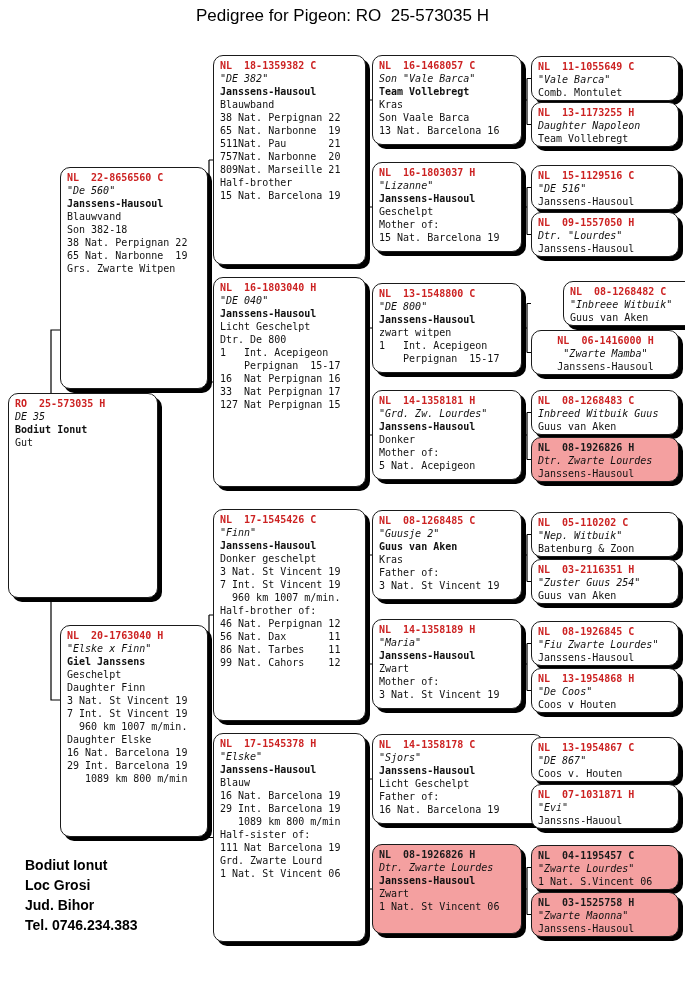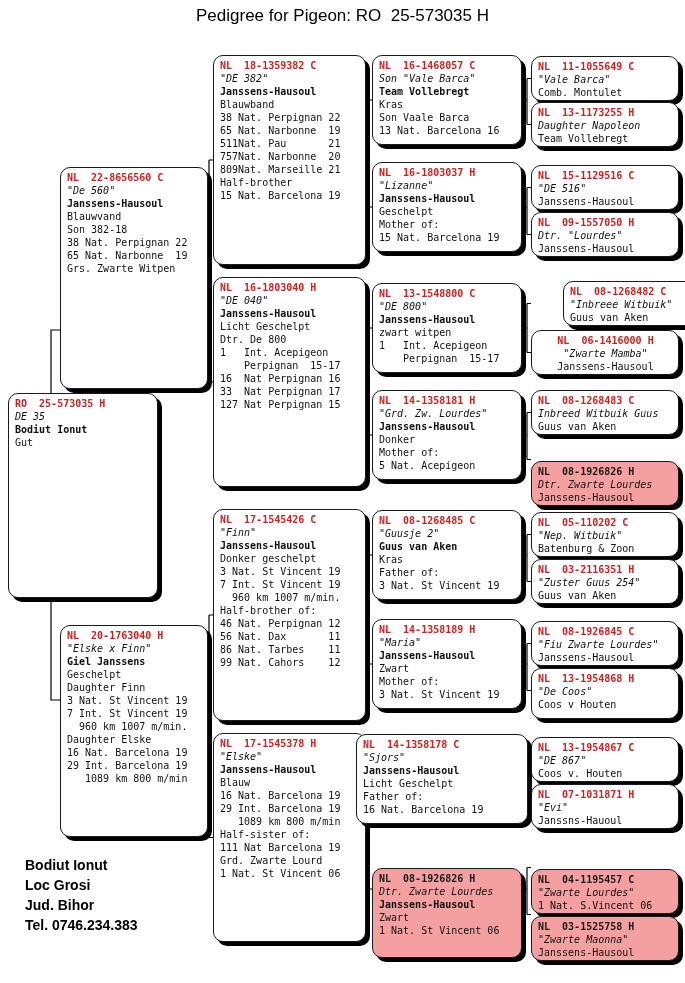--- a/index.html
+++ b/index.html
@@ -21,21 +21,21 @@
   #connectors path,#connectors polyline{fill:none;stroke:var(--line);stroke-width:1.2;}
   .box{
     position:absolute;box-sizing:border-box;background:var(--boxbg);
     border:1.2px solid #1a1a1a;border-radius:10px;
     box-shadow:4px 4px 0 #000;
     padding:3px 5px 1px 6px;
     font-family:"DejaVu Sans Mono","Liberation Mono",monospace;
     font-size:10px;line-height:13px;color:#111;
     white-space:pre;overflow:hidden;
   }
-  .box.pink{background:var(--pink);margin-top:24px;}
+  .box.pink{background:var(--pink);}
   .ring{font-weight:bold;color:var(--ring);}
   .box.pink .ring{color:#1a1a1a;}
   .l-i{font-style:italic;}
   .l-b{font-weight:bold;}
   .l-r{}
   .footer{
     position:absolute;left:25px;top:855px;
     font-weight:bold;font-size:14px;line-height:20px;color:#000;
   }
 </style>
@@ -70,34 +70,34 @@
     <div class="box" style="left: 213px; top: 55px; width: 153px; height: 210px;"><div class="ring">NL  18-1359382 C</div><div class="l-i">"DE 382"</div><div class="l-b">Janssens-Hausoul</div><div class="l-r">Blauwband</div><div class="l-r">38 Nat. Perpignan 22</div><div class="l-r">65 Nat. Narbonne  19</div><div class="l-r">511Nat. Pau       21</div><div class="l-r">757Nat. Narbonne  20</div><div class="l-r">809Nat. Marseille 21</div><div class="l-r">Half-brother</div><div class="l-r">15 Nat. Barcelona 19</div></div>
     <div class="box" style="left: 213px; top: 277px; width: 153px; height: 210px;"><div class="ring">NL  16-1803040 H</div><div class="l-i">"DE 040"</div><div class="l-b">Janssens-Hausoul</div><div class="l-r">Licht Geschelpt</div><div class="l-r">Dtr. De 800</div><div class="l-r">1   Int. Acepigeon</div><div class="l-r">    Perpignan  15-17</div><div class="l-r">16  Nat Perpignan 16</div><div class="l-r">33  Nat Perpignan 17</div><div class="l-r">127 Nat Perpignan 15</div></div>
     <div class="box" style="left: 213px; top: 509px; width: 153px; height: 212px;"><div class="ring">NL  17-1545426 C</div><div class="l-i">"Finn"</div><div class="l-b">Janssens-Hausoul</div><div class="l-r">Donker geschelpt</div><div class="l-r">3 Nat. St Vincent 19</div><div class="l-r">7 Int. St Vincent 19</div><div class="l-r">  960 km 1007 m/min.</div><div class="l-r">Half-brother of:</div><div class="l-r">46 Nat. Perpignan 12</div><div class="l-r">56 Nat. Dax       11</div><div class="l-r">86 Nat. Tarbes    11</div><div class="l-r">99 Nat. Cahors    12</div></div>
     <div class="box" style="left: 213px; top: 733px; width: 153px; height: 209px;"><div class="ring">NL  17-1545378 H</div><div class="l-i">"Elske"</div><div class="l-b">Janssens-Hausoul</div><div class="l-r">Blauw</div><div class="l-r">16 Nat. Barcelona 19</div><div class="l-r">29 Int. Barcelona 19</div><div class="l-r">   1089 km 800 m/min</div><div class="l-r">Half-sister of:</div><div class="l-r">111 Nat Barcelona 19</div><div class="l-r">Grd. Zwarte Lourd</div><div class="l-r">1 Nat. St Vincent 06</div></div>
     <div class="box" style="left: 372px; top: 55px; width: 150px; height: 90px;"><div class="ring">NL  16-1468057 C</div><div class="l-i">Son "Vale Barca"</div><div class="l-b">Team Vollebregt</div><div class="l-r">Kras</div><div class="l-r">Son Vaale Barca</div><div class="l-r">13 Nat. Barcelona 16</div></div>
     <div class="box" style="left: 372px; top: 162px; width: 150px; height: 90px;"><div class="ring">NL  16-1803037 H</div><div class="l-i">"Lizanne"</div><div class="l-b">Janssens-Hausoul</div><div class="l-r">Geschelpt</div><div class="l-r">Mother of:</div><div class="l-r">15 Nat. Barcelona 19</div></div>
     <div class="box" style="left: 372px; top: 283px; width: 150px; height: 90px;"><div class="ring">NL  13-1548800 C</div><div class="l-i">"DE 800"</div><div class="l-b">Janssens-Hausoul</div><div class="l-r">zwart witpen</div><div class="l-r">1   Int. Acepigeon</div><div class="l-r">    Perpignan  15-17</div></div>
     <div class="box" style="left: 372px; top: 390px; width: 150px; height: 90px;"><div class="ring">NL  14-1358181 H</div><div class="l-i">"Grd. Zw. Lourdes"</div><div class="l-b">Janssens-Hausoul</div><div class="l-r">Donker</div><div class="l-r">Mother of:</div><div class="l-r">5 Nat. Acepigeon</div></div>
     <div class="box" style="left: 372px; top: 510px; width: 150px; height: 90px;"><div class="ring">NL  08-1268485 C</div><div class="l-i">"Guusje 2"</div><div class="l-b">Guus van Aken</div><div class="l-r">Kras</div><div class="l-r">Father of:</div><div class="l-r">3 Nat. St Vincent 19</div></div>
     <div class="box" style="left: 372px; top: 619px; width: 150px; height: 90px;"><div class="ring">NL  14-1358189 H</div><div class="l-i">"Maria"</div><div class="l-b">Janssens-Hausoul</div><div class="l-r">Zwart</div><div class="l-r">Mother of:</div><div class="l-r">3 Nat. St Vincent 19</div></div>
-    <div class="box" style="left: 356px; top: 734px; width: 172px; height: 90px;"><div class="ring">NL  14-1358178 C</div><div class="l-i">"Sjors"</div><div class="l-b">Janssens-Hausoul</div><div class="l-r">Licht Geschelpt</div><div class="l-r">Father of:</div><div class="l-r">16 Nat. Barcelona 19</div></div>
+    <div class="box" style="left: 372px; top: 734px; width: 172px; height: 90px;"><div class="ring">NL  14-1358178 C</div><div class="l-i">"Sjors"</div><div class="l-b">Janssens-Hausoul</div><div class="l-r">Licht Geschelpt</div><div class="l-r">Father of:</div><div class="l-r">16 Nat. Barcelona 19</div></div>
     <div class="box pink" style="left: 372px; top: 844px; width: 150px; height: 90px;"><div class="ring">NL  08-1926826 H</div><div class="l-i">Dtr. Zwarte Lourdes</div><div class="l-b">Janssens-Hausoul</div><div class="l-r">Zwart</div><div class="l-r">1 Nat. St Vincent 06</div></div>
     <div class="box" style="left: 531px; top: 56px; width: 148px; height: 45px;"><div class="ring">NL  11-1055649 C</div><div class="l-i">"Vale Barca"</div><div class="l-r">Comb. Montulet</div></div>
     <div class="box" style="left: 531px; top: 102px; width: 148px; height: 45px;"><div class="ring">NL  13-1173255 H</div><div class="l-i">Daughter Napoleon</div><div class="l-r">Team Vollebregt</div></div>
     <div class="box" style="left: 531px; top: 165px; width: 148px; height: 45px;"><div class="ring">NL  15-1129516 C</div><div class="l-i">"DE 516"</div><div class="l-r">Janssens-Hausoul</div></div>
     <div class="box" style="left: 531px; top: 212px; width: 148px; height: 45px;"><div class="ring">NL  09-1557050 H</div><div class="l-i">Dtr. "Lourdes"</div><div class="l-r">Janssens-Hausoul</div></div>
     <div class="box" style="left: 531px; top: 281px; width: 148px; height: 45px; margin-left: 32px;"><div class="ring">NL  08-1268482 C</div><div class="l-i">"Inbreee Witbuik"</div><div class="l-r">Guus van Aken</div></div>
     <div class="box" style="left: 531px; top: 330px; width: 148px; height: 45px; text-align: center;"><div class="ring">NL  06-1416000 H</div><div class="l-i">"Zwarte Mamba"</div><div class="l-r">Janssens-Hausoul</div></div>
     <div class="box" style="left: 531px; top: 390px; width: 148px; height: 45px;"><div class="ring">NL  08-1268483 C</div><div class="l-i">Inbreed Witbuik Guus</div><div class="l-r">Guus van Aken</div></div>
     <div class="box pink" style="left: 531px; top: 437px; width: 148px; height: 45px;"><div class="ring">NL  08-1926826 H</div><div class="l-i">Dtr. Zwarte Lourdes</div><div class="l-r">Janssens-Hausoul</div></div>
     <div class="box" style="left: 531px; top: 512px; width: 148px; height: 45px;"><div class="ring">NL  05-110202 C</div><div class="l-i">"Nep. Witbuik"</div><div class="l-r">Batenburg &amp; Zoon</div></div>
     <div class="box" style="left: 531px; top: 559px; width: 148px; height: 45px;"><div class="ring">NL  03-2116351 H</div><div class="l-i">"Zuster Guus 254"</div><div class="l-r">Guus van Aken</div></div>
     <div class="box" style="left: 531px; top: 621px; width: 148px; height: 45px;"><div class="ring">NL  08-1926845 C</div><div class="l-i">"Fiu Zwarte Lourdes"</div><div class="l-r">Janssens-Hausoul</div></div>
-    <div class="box" style="left: 531px; top: 668px; width: 148px; height: 51px;"><div class="ring">NL  13-1954868 H</div><div class="l-i">"De Coos"</div><div class="l-r">Coos v Houten</div></div>
+    <div class="box" style="left: 531px; top: 668px; width: 148px; height: 45px;"><div class="ring">NL  13-1954868 H</div><div class="l-i">"De Coos"</div><div class="l-r">Coos v Houten</div></div>
     <div class="box" style="left: 531px; top: 737px; width: 148px; height: 45px;"><div class="ring">NL  13-1954867 C</div><div class="l-i">"DE 867"</div><div class="l-r">Coos v. Houten</div></div>
     <div class="box" style="left: 531px; top: 784px; width: 148px; height: 45px;"><div class="ring">NL  07-1031871 H</div><div class="l-i">"Evi"</div><div class="l-r">Janssns-Hauoul</div></div>
     <div class="box pink" style="left: 531px; top: 845px; width: 148px; height: 45px;"><div class="ring">NL  04-1195457 C</div><div class="l-i">"Zwarte Lourdes"</div><div class="l-r">1 Nat. S.Vincent 06</div></div>
     <div class="box pink" style="left: 531px; top: 892px; width: 148px; height: 45px;"><div class="ring">NL  03-1525758 H</div><div class="l-i">"Zwarte Maonna"</div><div class="l-r">Janssens-Hausoul</div></div>
   </div>
 
 <div class="footer">
   <div>Bodiut Ionut</div>
   <div>Loc Grosi</div>
   <div>Jud. Bihor</div>

